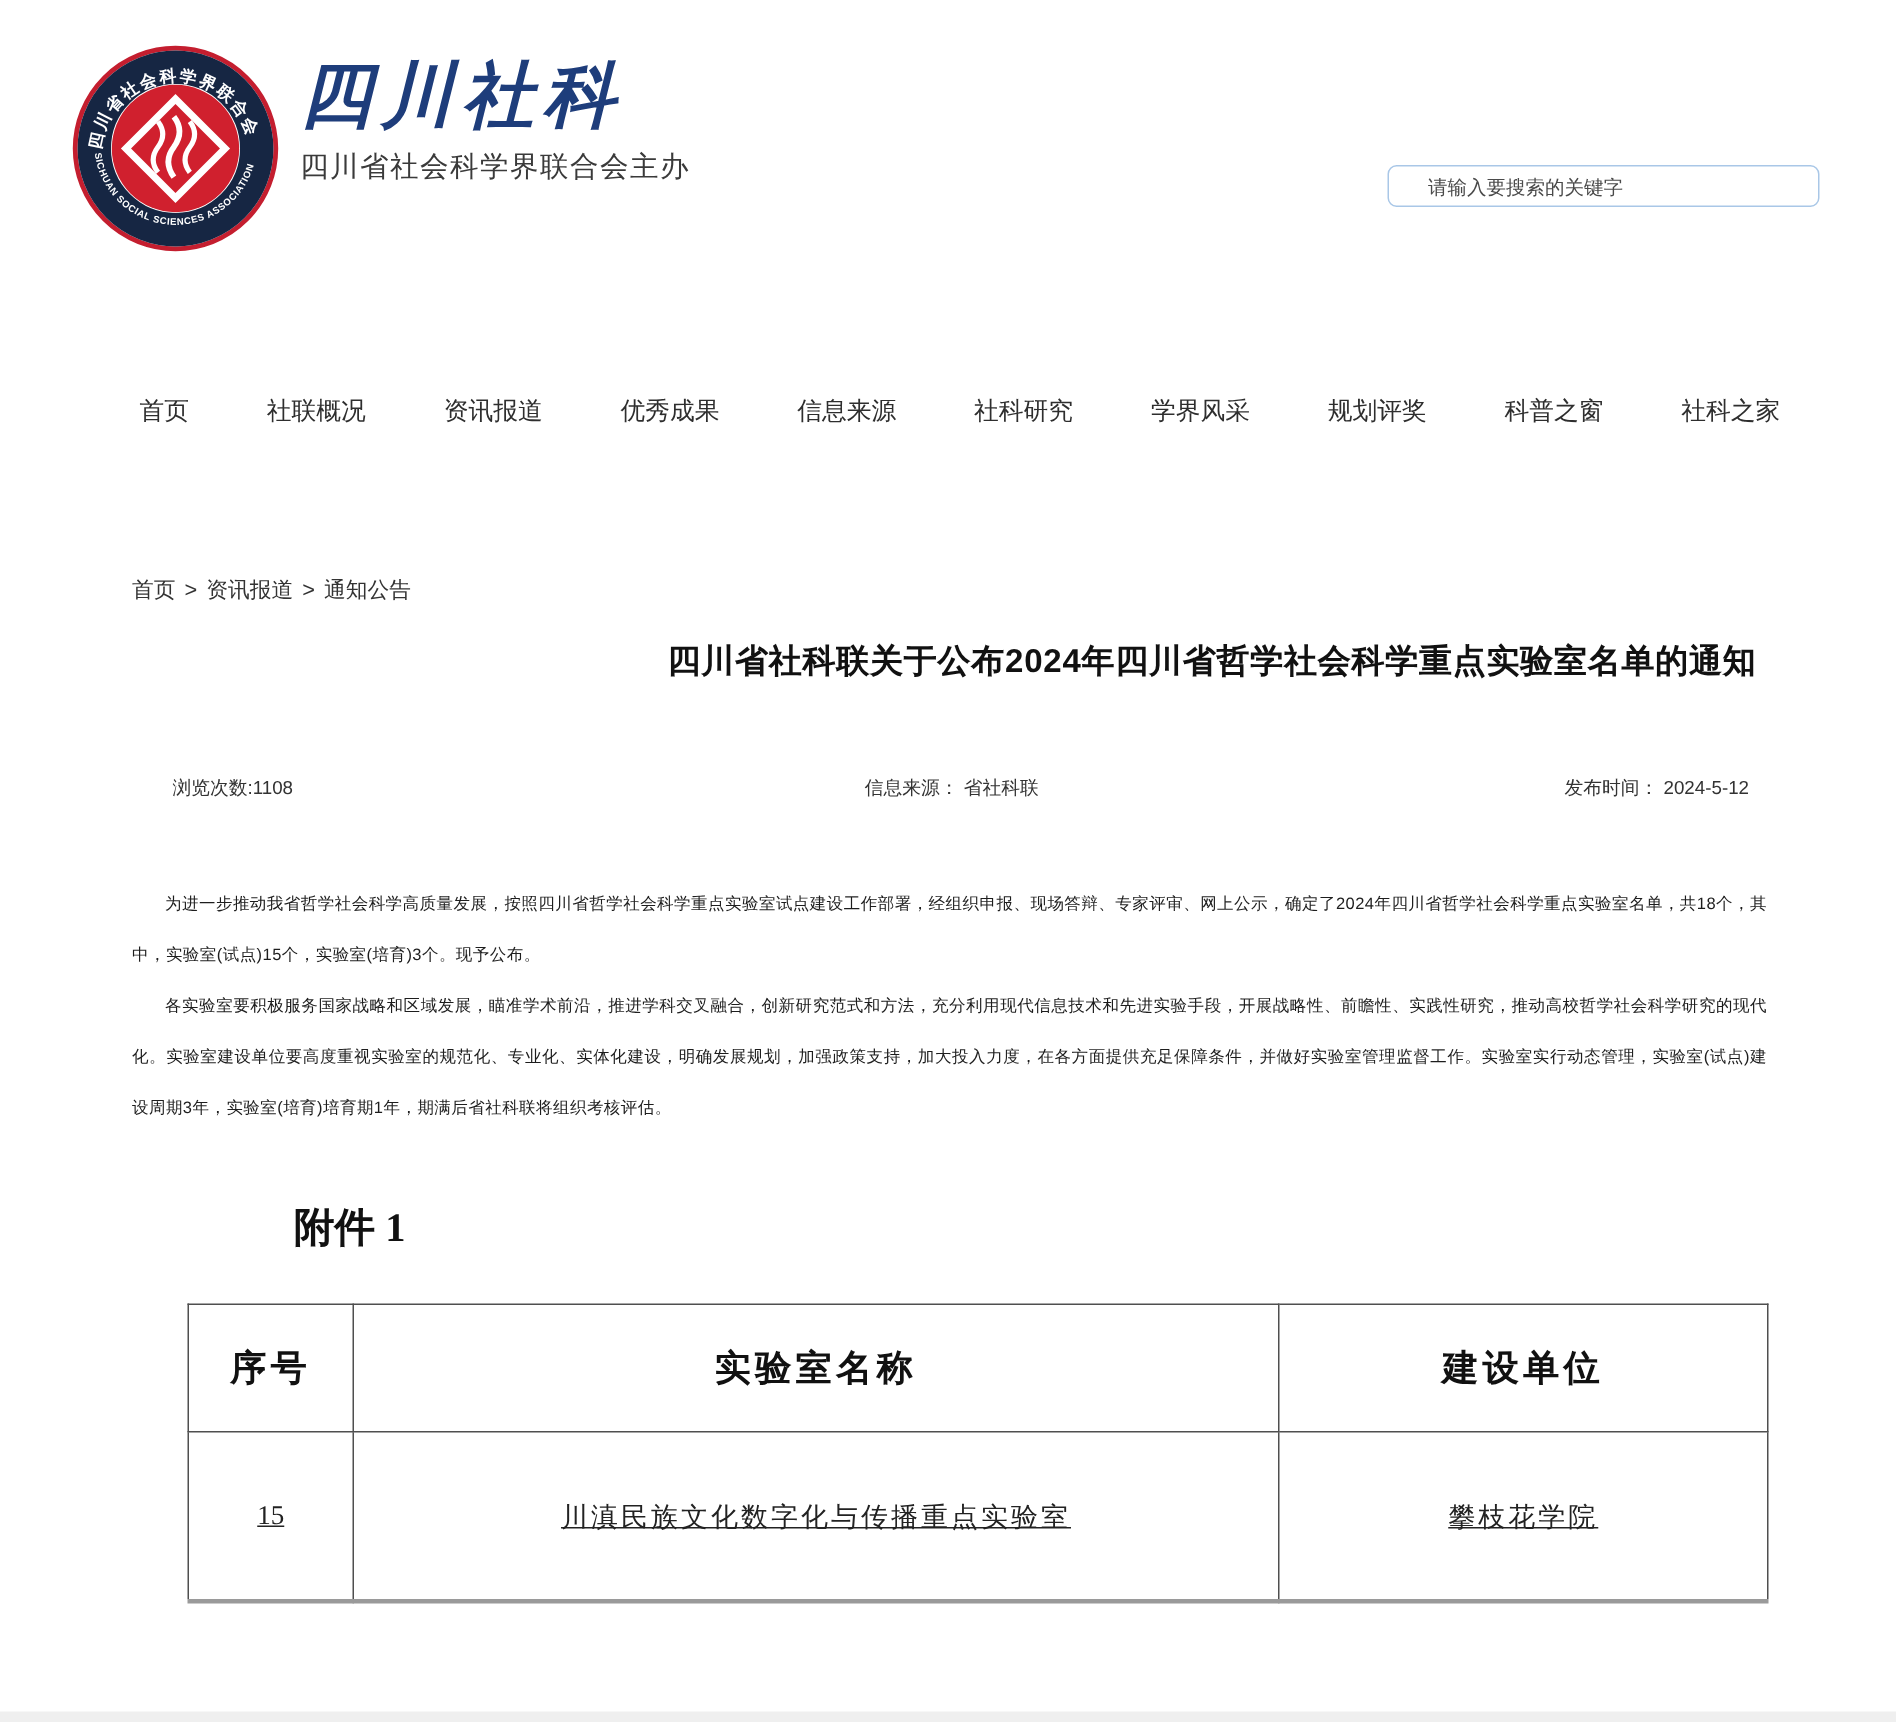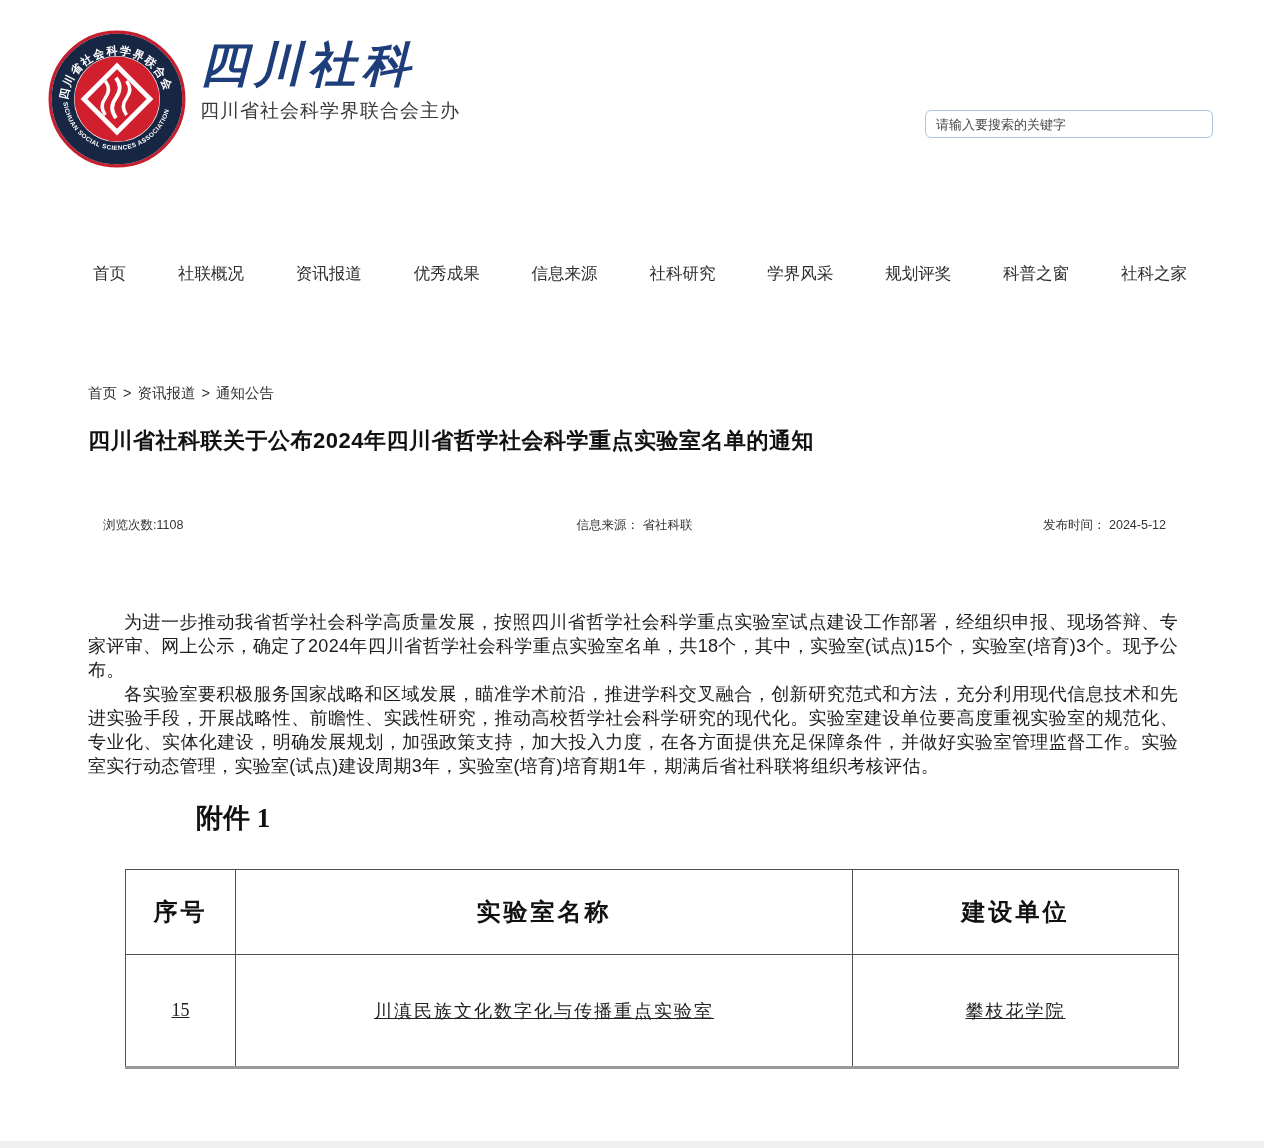--- a/index.html
+++ b/index.html
@@ -13,48 +13,48 @@
   .emblem { width: 138px; height: 138px; }
   .logo-text { margin-left: 14px; padding-top: 8px; }
   .logo-title-cn { font-family: "DejaVu Serif", serif; font-style: italic; font-weight: bold;
     font-size: 48px; line-height: 52px; color: #1e3d7b; letter-spacing: 6px; }
   .logo-title-en { font-family: "Liberation Sans", sans-serif; font-weight: bold;
     font-size: 21px; color: #1e3d7b; margin-top: 4px; letter-spacing: 0.5px; }
   .logo-subtitle { font-size: 19px; color: #3a3a3a; margin-top: 8px; letter-spacing: 1px; }
 
   .search-box { position: absolute; top: 110px; left: 925px; width: 288px; height: 28px; }
   .search-input { width: 100%; height: 100%; border: 1px solid #a9c7e7; border-radius: 6px;
-    padding: 0 10px; font-size: 13px; color: #333; outline: none;
+    padding: 0 26px; font-size: 13px; color: #333; outline: none;
     font-family: "Liberation Sans", sans-serif; background: #fff; }
   .search-input::placeholder { color: #4a4a4a; opacity: 1; }
 
   
   .nav { position: absolute; top: 258px; left: 0; right: 0; height: 32px;
     display: flex; justify-content: space-between; align-items: center;
     padding-left: 93px; padding-right: 77px; }
   .nav-item { font-size: 16.5px; color: #2e2e2e; cursor: pointer; white-space: nowrap; }
 
   
   .breadcrumb { position: absolute; top: 384px; left: 88px; font-size: 14.5px; color: #333; }
   .breadcrumb .crumb { cursor: pointer; }
   .breadcrumb .sep { margin: 0 2px; }
 
   
   .article-title { position: absolute; top: 426px; left: 88px; right: 93px;
-    text-align: left; font-size: 22px; font-weight: bold; color: #111; letter-spacing: 0.5px; }
+    text-align: right; font-size: 22px; font-weight: bold; color: #111; letter-spacing: 0.5px; }
 
   .meta-row { position: absolute; top: 517px; left: 103px; right: 98px; height: 18px;
     font-size: 12.5px; color: #333; }
-  .meta-views { position: absolute; left: 0; top: 0; }
+  .meta-views { position: absolute; left: 12px; top: 0; }
   .meta-source { position: absolute; left: 0; right: 0; top: 0; text-align: center; }
   .meta-time { position: absolute; right: 0; top: 0; }
 
   .paragraphs { position: absolute; top: 586px; left: 88px; width: 1090px;
-    font-size: 18px; color: #1d1d1d; line-height: 24px; text-align: justify;
-    letter-spacing: 0.3px; margin-top: 24px; }
+    font-size: 11px; color: #1d1d1d; line-height: 34px; text-align: justify;
+    letter-spacing: 0.3px; }
   .paragraphs p { text-indent: 2em; margin: 0; }
 
   .attachment { position: absolute; top: 800px; left: 196px;
     font-family: "Liberation Serif", serif; font-weight: bold; font-size: 27px; color: #111; }
 
   .table-title { position: absolute; top: 866px; left: 125px; width: 1053px;
     text-align: center; font-family: "Liberation Serif", serif; font-weight: bold;
     font-size: 22.5px; color: #111; letter-spacing: 0.5px; }
 
   

